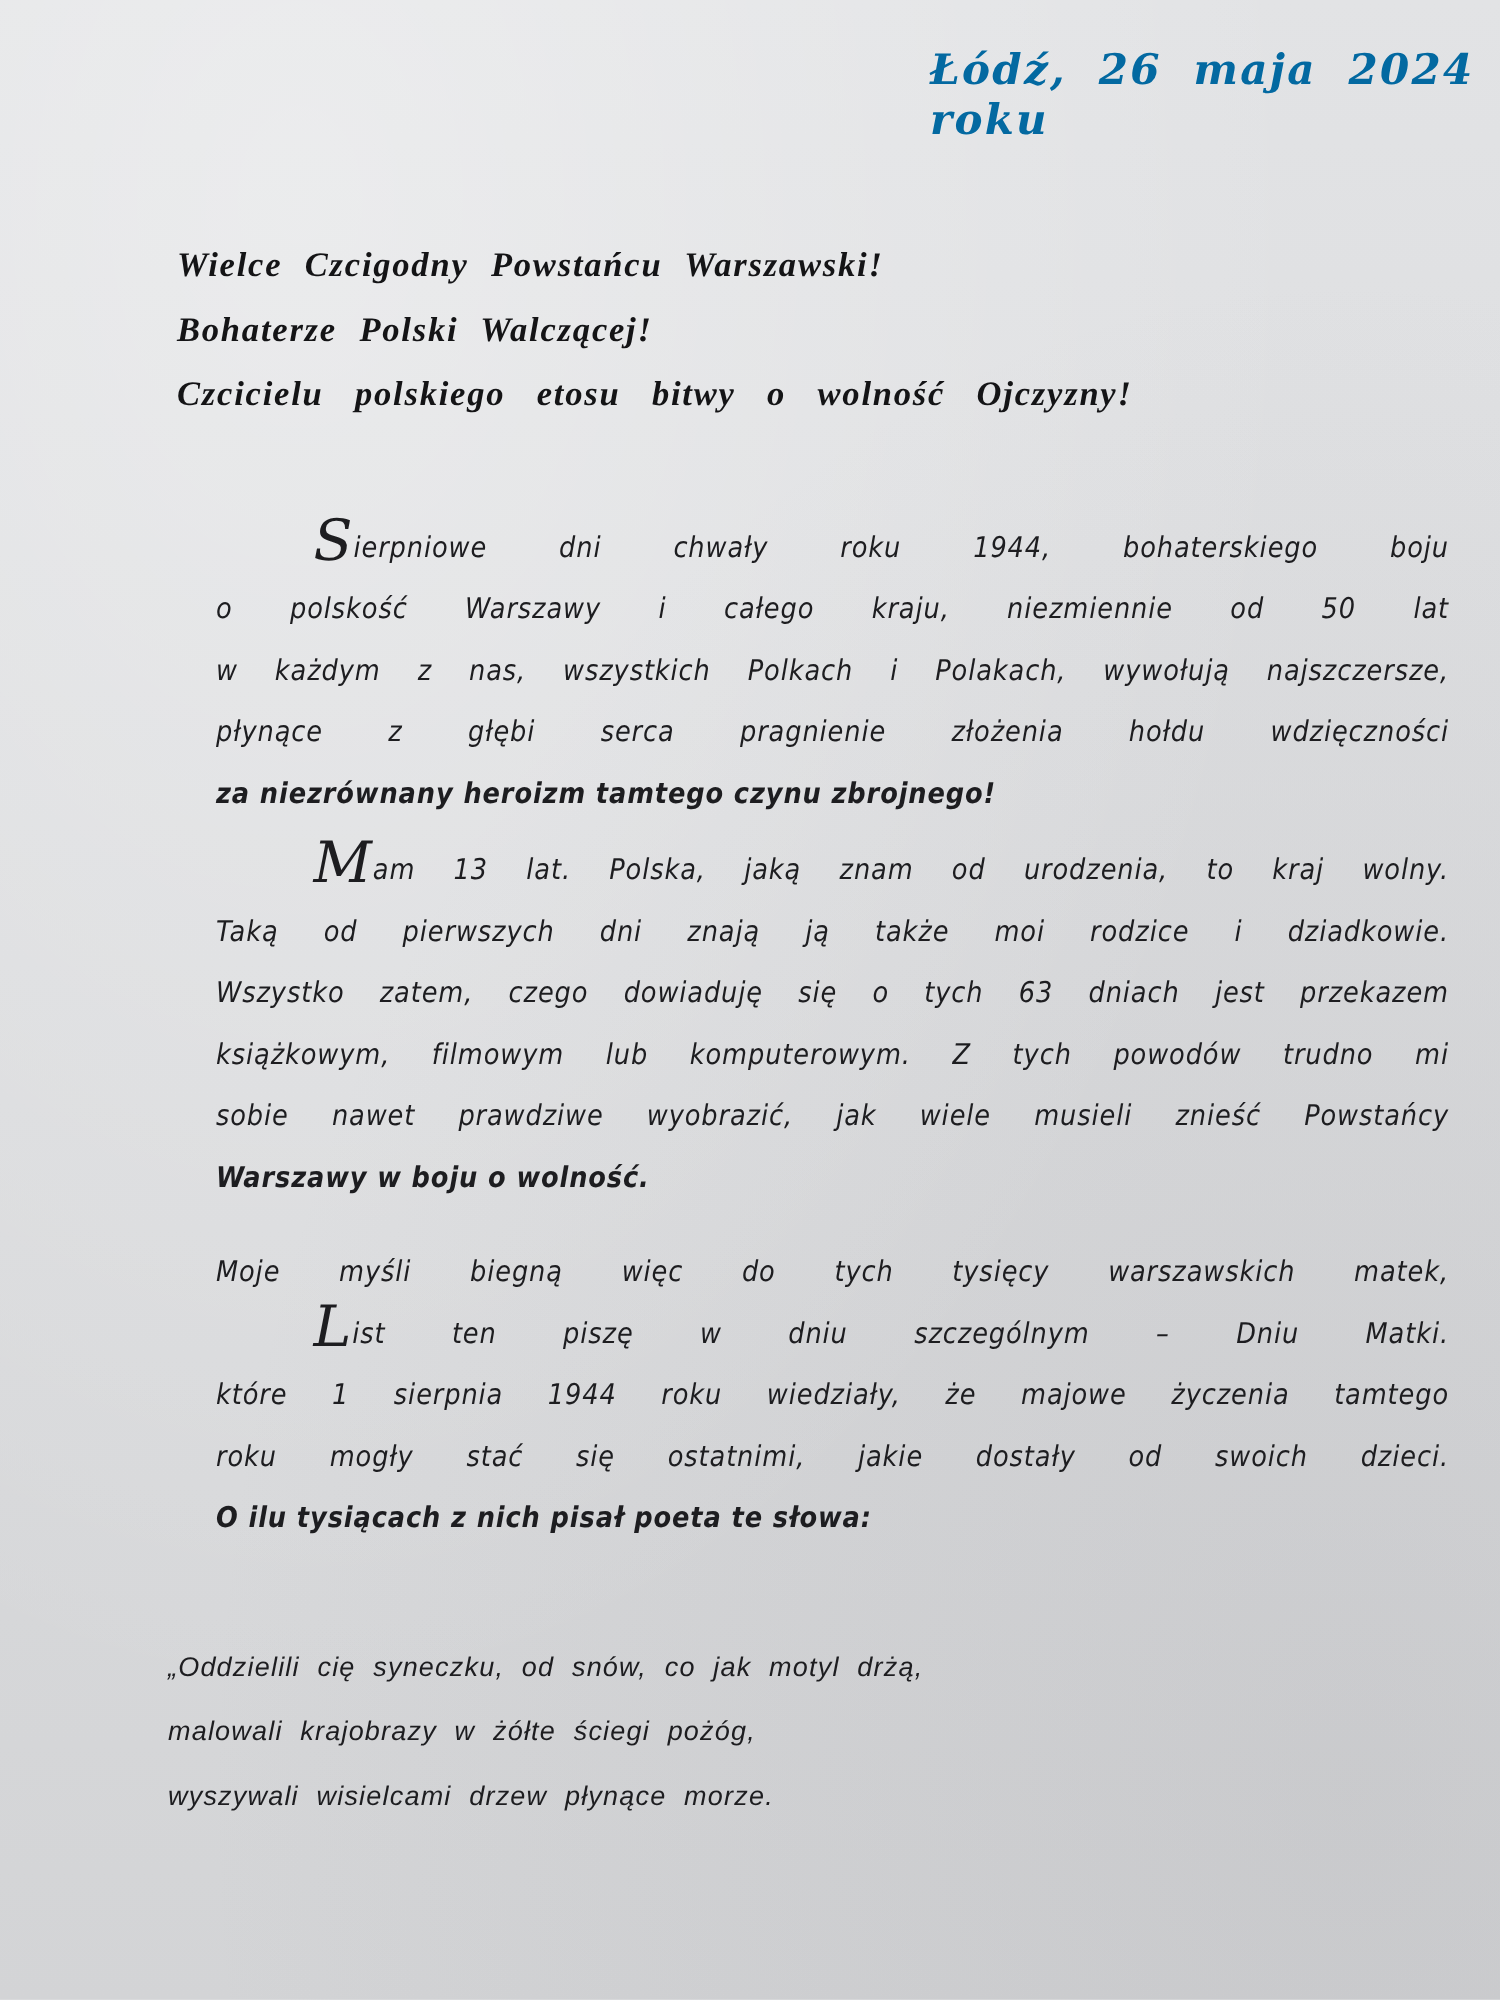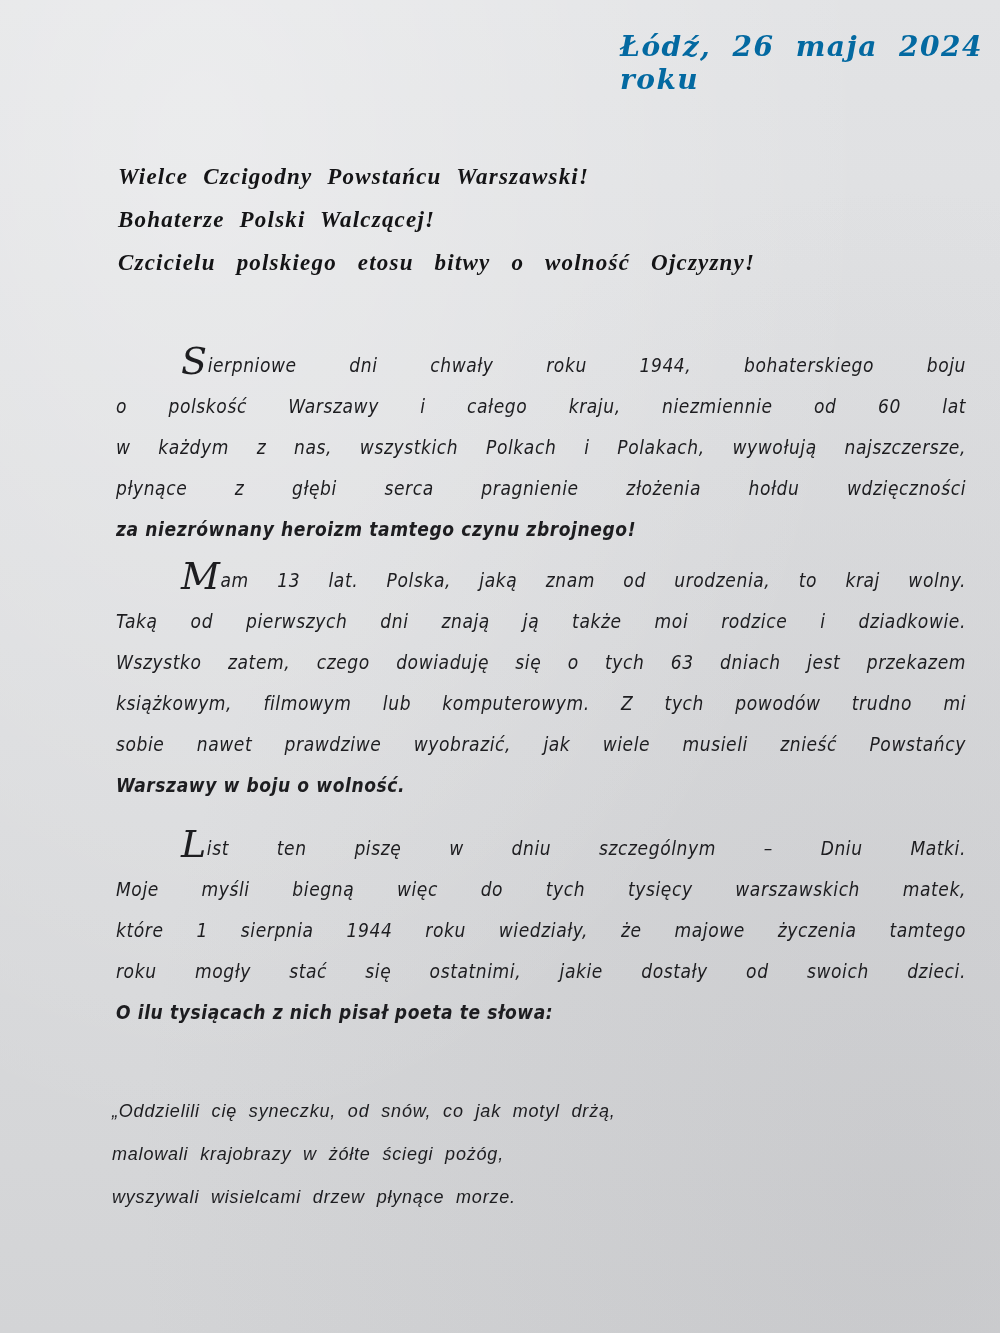--- a/index.html
+++ b/index.html
@@ -28,21 +28,21 @@
   .salutation div { height: 43px; line-height: 43px; white-space: nowrap; }
   .salutation div:nth-child(3) { word-spacing: 14px; }
   .body-text {
     position: absolute; left: 116px; width: 850px;
     font-family: "DejaVu Sans Condensed", "DejaVu Sans", sans-serif;
     font-style: italic; font-size: 19px; color: #1d1d20;
     letter-spacing: 0.6px;
   }
   .line {
     height: 41px; line-height: 41px; white-space: nowrap;
-    text-align: justify; text-align-last: justify;
+    text-align: justify; text-align-last: justify; margin-left: 28px;
   }
   .line.last { text-align-last: left; font-weight: bold; }
   .p1 { top: 345px; }
   .p2 { top: 560px; }
   .p3 { top: 828px; }
   .indent { padding-left: 65px; }
   .initial {
     font-family: "DejaVu Serif", serif; font-style: italic;
     font-size: 38px; line-height: 0; vertical-align: -2px;
   }
@@ -61,38 +61,38 @@
   <div class="date">Łódź, 26 maja 2024 roku</div>
 
   <div class="salutation">
     <div>Wielce Czcigodny Powstańcu Warszawski!</div>
     <div>Bohaterze Polski Walczącej!</div>
     <div>Czcicielu polskiego etosu bitwy o wolność Ojczyzny!</div>
   </div>
 
   <div class="body-text p1">
     <div class="line indent"><span class="initial">S</span><span>ierpniowe dni chwały roku 1944, bohaterskiego boju</span></div>
-    <div class="line">o polskość Warszawy i całego kraju, niezmiennie od 60 lat</div>
+    <div class="line">o polskość Warszawy i całego kraju, niezmiennie od 50 lat</div>
     <div class="line">w każdym z nas, wszystkich Polkach i Polakach, wywołują najszczersze,</div>
     <div class="line">płynące z głębi serca pragnienie złożenia hołdu wdzięczności</div>
     <div class="line last">za niezrównany heroizm tamtego czynu zbrojnego!</div>
   </div>
 
   <div class="body-text p2">
     <div class="line indent"><span class="initial">M</span><span>am 13 lat. Polska, jaką znam od urodzenia, to kraj wolny.</span></div>
     <div class="line">Taką od pierwszych dni znają ją także moi rodzice i dziadkowie.</div>
     <div class="line">Wszystko zatem, czego dowiaduję się o tych 63 dniach jest przekazem</div>
     <div class="line">książkowym, filmowym lub komputerowym. Z tych powodów trudno mi</div>
     <div class="line">sobie nawet prawdziwe wyobrazić, jak wiele musieli znieść Powstańcy</div>
     <div class="line last">Warszawy w boju o wolność.</div>
   </div>
 
   <div class="body-text p3">
+    <div class="line">Moje myśli biegną więc do tych tysięcy warszawskich matek,</div>
     <div class="line indent"><span class="initial">L</span><span>ist ten piszę w dniu szczególnym – Dniu Matki.</span></div>
-    <div class="line">Moje myśli biegną więc do tych tysięcy warszawskich matek,</div>
     <div class="line">które 1 sierpnia 1944 roku wiedziały, że majowe życzenia tamtego</div>
     <div class="line">roku mogły stać się ostatnimi, jakie dostały od swoich dzieci.</div>
     <div class="line last">O ilu tysiącach z nich pisał poeta te słowa:</div>
   </div>
 
   <div class="poem">
     <div>„Oddzielili cię syneczku, od snów, co jak motyl drżą,</div>
     <div>malowali krajobrazy w żółte ściegi pożóg,</div>
     <div>wyszywali wisielcami drzew płynące morze.</div>
   </div>

